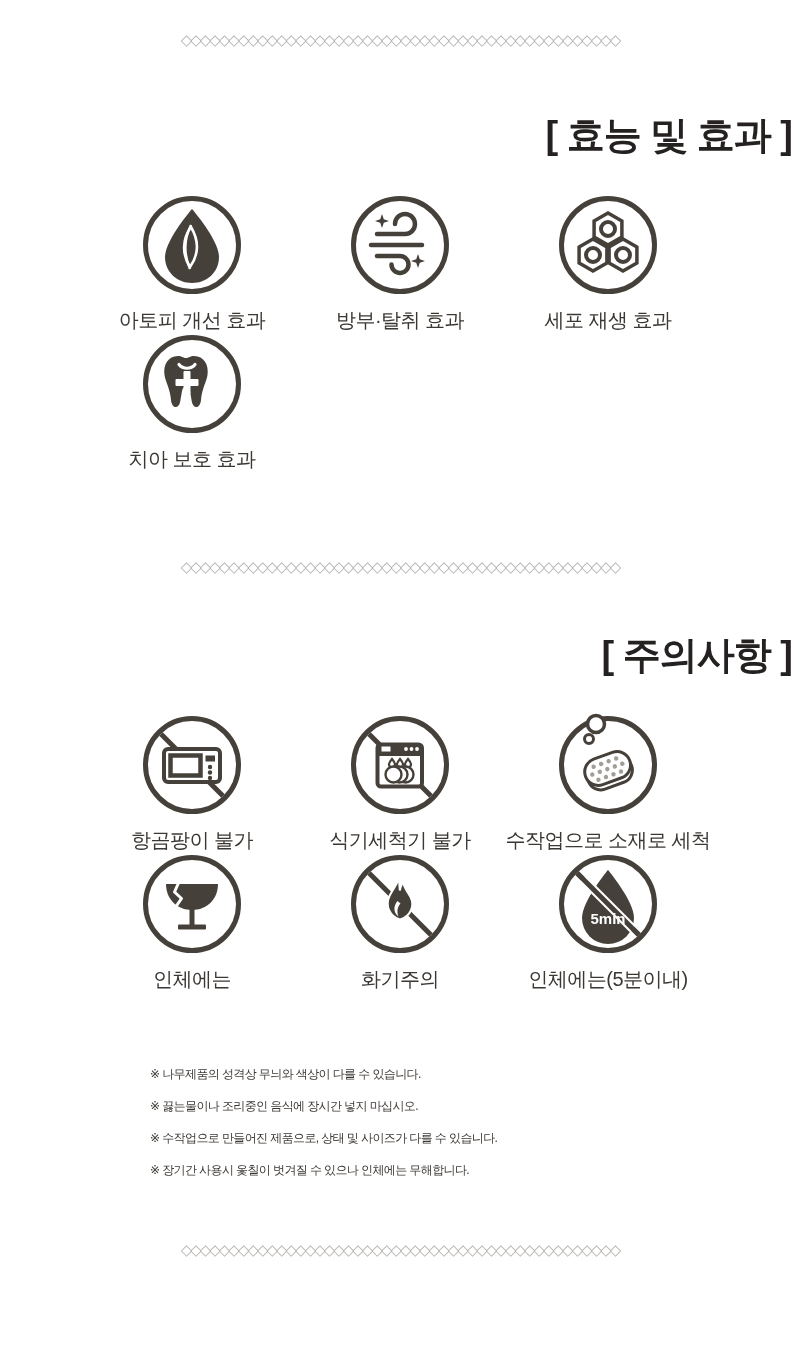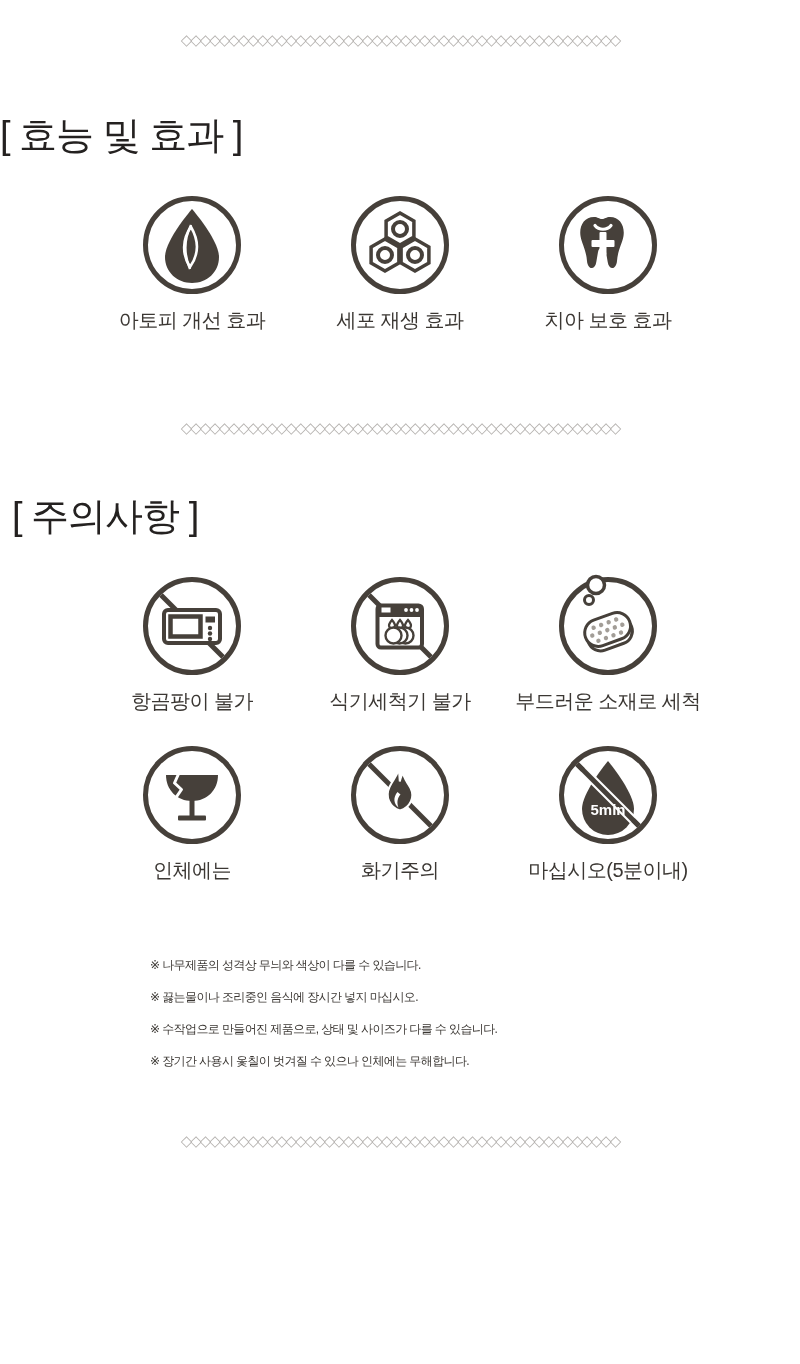--- a/index.html
+++ b/index.html
@@ -10,28 +10,28 @@
   body{
     width:800px;height:1364px;overflow:hidden;background:#fff;
     font-family:"Liberation Sans","DejaVu Sans",sans-serif;
   }
   .page{padding-top:33px;}
   .divider{
     text-align:center;color:var(--divider);font-size:15px;line-height:14px;height:14px;
     letter-spacing:-2px;white-space:nowrap;overflow:hidden;
   }
   .section-title{
-    margin:0;text-align:left;font-size:38px;line-height:44px;font-weight:normal;
+    margin:8px;text-align:right;font-size:38px;line-height:44px;font-weight:bold;
     color:var(--heading);letter-spacing:-1px;
   }
   #title-1{margin-top:66px;}
   #title-2{margin-top:59px;padding-left:12px;}
   .grid{
     width:624px;margin:36px auto 0;display:grid;
-    grid-template-columns:repeat(3,208px);row-gap:30px;
+    grid-template-columns:repeat(3,208px);
   }
   .cell{display:flex;flex-direction:column;align-items:center;}
   .cell svg{width:104px;height:104px;display:block;}
   .cell-label{
     margin-top:12px;font-size:20px;line-height:23px;color:var(--text);
     white-space:nowrap;letter-spacing:-0.5px;font-weight:500;
   }
   #divider-2{margin-top:89px;}
   .notes{margin:67px 0 0 150px;}
   .note-line{font-size:12px;line-height:32px;color:var(--text);letter-spacing:-0.6px;}
@@ -59,20 +59,31 @@
     <div class="cell">
       <svg viewBox="0 0 104 104">
         <circle class="ring" cx="52" cy="52" r="46.5" stroke-width="5"></circle>
         <path class="fl" d="M52 16 C52 16 25 47 25 64 C25 79 37 90 52 90 C67 90 79 79 79 64 C79 47 52 16 52 16 Z"></path>
         <path class="ws" stroke-width="2.6" d="M51 34 C58 46 60 60 50 74 C42 62 42 46 51 34 Z"></path>
         <path class="ws" stroke-width="2.4" d="M51 32 C44 46 44 62 50 76"></path>
       </svg>
       <span class="cell-label">아토피 개선 효과</span>
     </div>
 
+    <div class="cell">
+      <svg viewBox="0 0 104 104">
+        <circle class="ring" cx="52" cy="52" r="46.5" stroke-width="5"></circle>
+        <path class="st" stroke-width="4.5" stroke-linecap="round" d="M29 41 h28 a10 10 0 1 0 -10 -10"></path>
+        <path class="st" stroke-width="4.5" stroke-linecap="round" d="M23 52 h51"></path>
+        <path class="st" stroke-width="4.5" stroke-linecap="round" d="M29 63 h23 a8.5 8.5 0 1 1 -8.5 8.5"></path>
+        <path class="fl" d="M34 21 l1.8 5.2 5.2 1.8 -5.2 1.8 -1.8 5.2 -1.8 -5.2 -5.2 -1.8 5.2 -1.8 Z"></path>
+        <path class="fl" d="M70 61 l1.8 5.2 5.2 1.8 -5.2 1.8 -1.8 5.2 -1.8 -5.2 -5.2 -1.8 5.2 -1.8 Z"></path>
+      </svg>
+      <span class="cell-label">방부·탈취 효과</span>
+    </div>
 
 
     <div class="cell">
       <svg viewBox="0 0 104 104">
         <circle class="ring" cx="52" cy="52" r="46.5" stroke-width="5"></circle>
         <polygon class="st" stroke-width="3.5" points="52,20 65.9,28 65.9,44 52,52 38.1,44 38.1,28"></polygon>
         <circle class="st" stroke-width="4" cx="52" cy="36" r="7"></circle>
         <polygon class="st" stroke-width="3.5" points="37,46 50.9,54 50.9,70 37,78 23.1,70 23.1,54"></polygon>
         <circle class="st" stroke-width="4" cx="37" cy="62" r="7"></circle>
         <polygon class="st" stroke-width="3.5" points="67,46 80.9,54 80.9,70 67,78 53.1,70 53.1,54"></polygon>
@@ -151,21 +162,21 @@
             <circle class="dot" cx="60" cy="56" r="2.2"></circle>
           <circle class="dot" cx="68" cy="56" r="2.2"></circle>
           <circle class="dot" cx="40" cy="63" r="2.2"></circle>
             <circle class="dot" cx="48" cy="63" r="2.2"></circle>
           <circle class="dot" cx="56" cy="63" r="2.2"></circle>
             <circle class="dot" cx="64" cy="63" r="2.2"></circle>
         </g>
         <circle class="ring" cx="40" cy="11" r="8.5" stroke-width="3.5"></circle>
         <circle class="ring" cx="33" cy="26" r="4.5" stroke-width="3"></circle>
       </svg>
-      <span class="cell-label">부드러운 소재로 세척</span>
+      <span class="cell-label">수작업으로 소재로 세척</span>
     </div>
 
     <div class="cell">
       <svg viewBox="0 0 104 104">
         <circle class="ring" cx="52" cy="52" r="46.5" stroke-width="5"></circle>
         <path class="fl" d="M26 32 H78 C78 47 67 58 52 58 C37 58 26 47 26 32 Z"></path>
         <rect class="fl" x="49.5" y="56" width="5" height="17"></rect>
         <rect class="fl" x="38" y="72.5" width="28" height="5" rx="1"></rect>
         <path class="ws" stroke-width="3" stroke-linejoin="round" d="M38.5 31 L34.5 40 L41.5 46.5 L36 54.5"></path>
       </svg>
@@ -184,21 +195,21 @@
 
     <div class="cell">
       <svg viewBox="0 0 104 104">
         <circle class="ring" cx="52" cy="52" r="46.5" stroke-width="5"></circle>
         <line class="st" stroke-width="5" x1="21" y1="21" x2="83" y2="83"></line>
         <path class="fl" d="M52 18 C52 18 26 49 26 66 a26 26 0 0 0 52 0 C78 49 52 18 52 18 Z"></path>
         <line class="ws" stroke-width="9" x1="27" y1="27" x2="77" y2="77"></line>
         <line class="st" stroke-width="5" x1="21" y1="21" x2="83" y2="83"></line>
         <text class="badge-text" x="52" y="72" text-anchor="middle">5min</text>
       </svg>
-      <span class="cell-label">마십시오(5분이내)</span>
+      <span class="cell-label">인체에는(5분이내)</span>
     </div>
 
   </div>
 
   <div class="notes">
     <div class="note-line">※ 나무제품의 성격상 무늬와 색상이 다를 수 있습니다.</div>
     <div class="note-line">※ 끓는물이나 조리중인 음식에 장시간 넣지 마십시오.</div>
     <div class="note-line">※ 수작업으로 만들어진 제품으로, 상태 및 사이즈가 다를 수 있습니다.</div>
     <div class="note-line">※ 장기간 사용시 옻칠이 벗겨질 수 있으나 인체에는 무해합니다.</div>
   </div>

